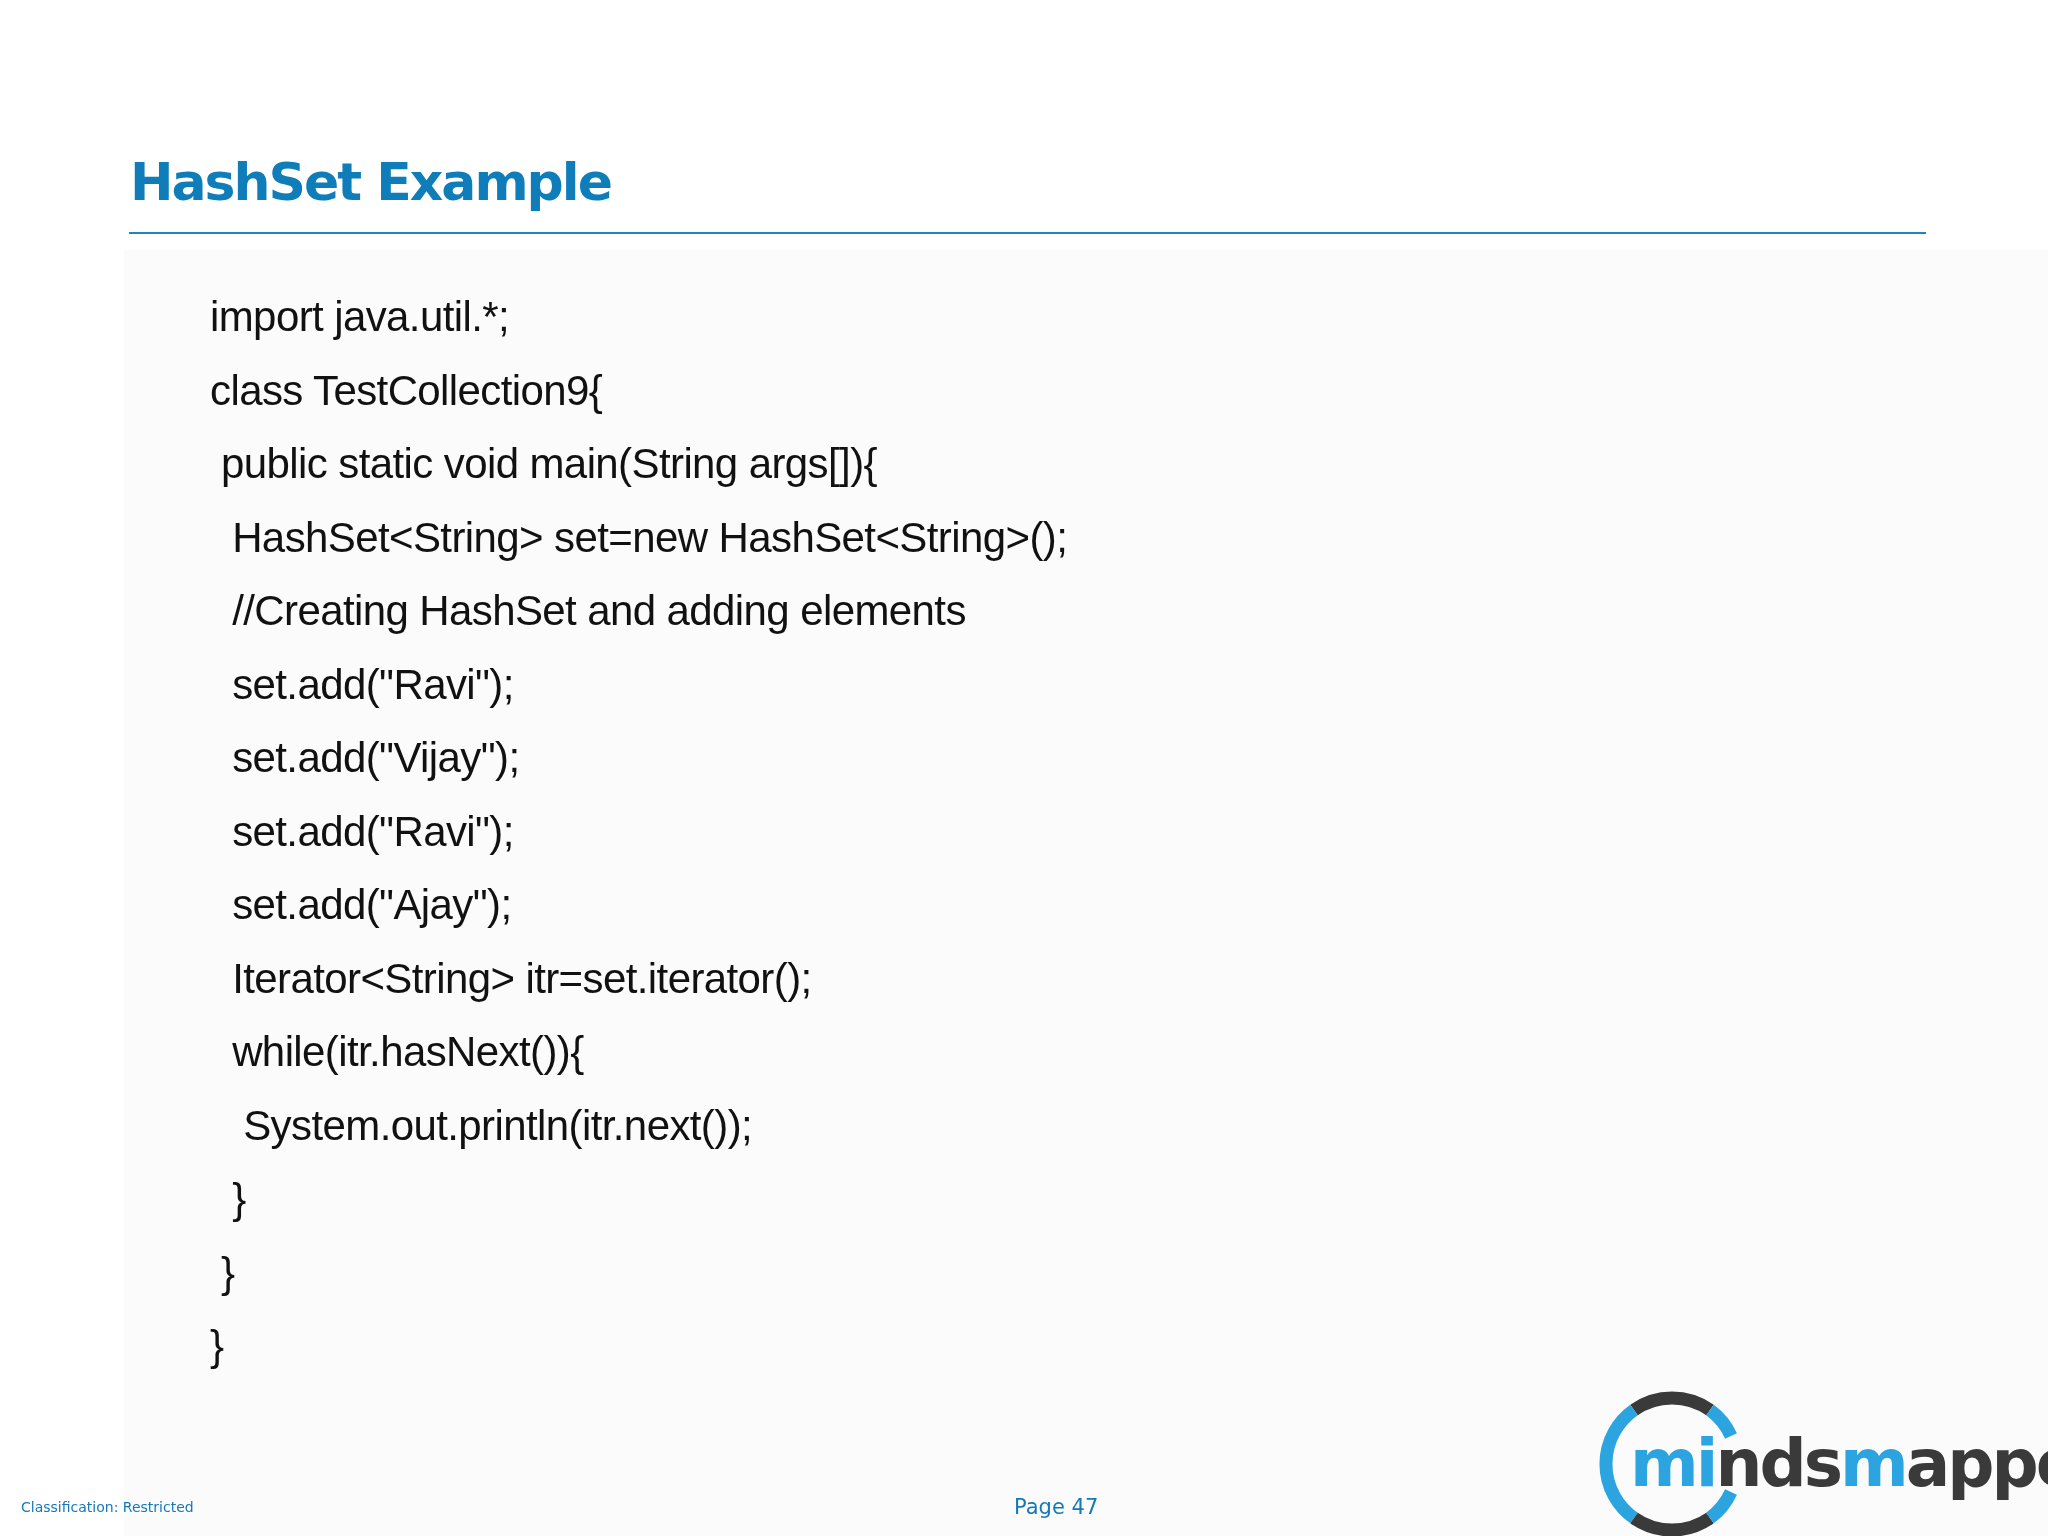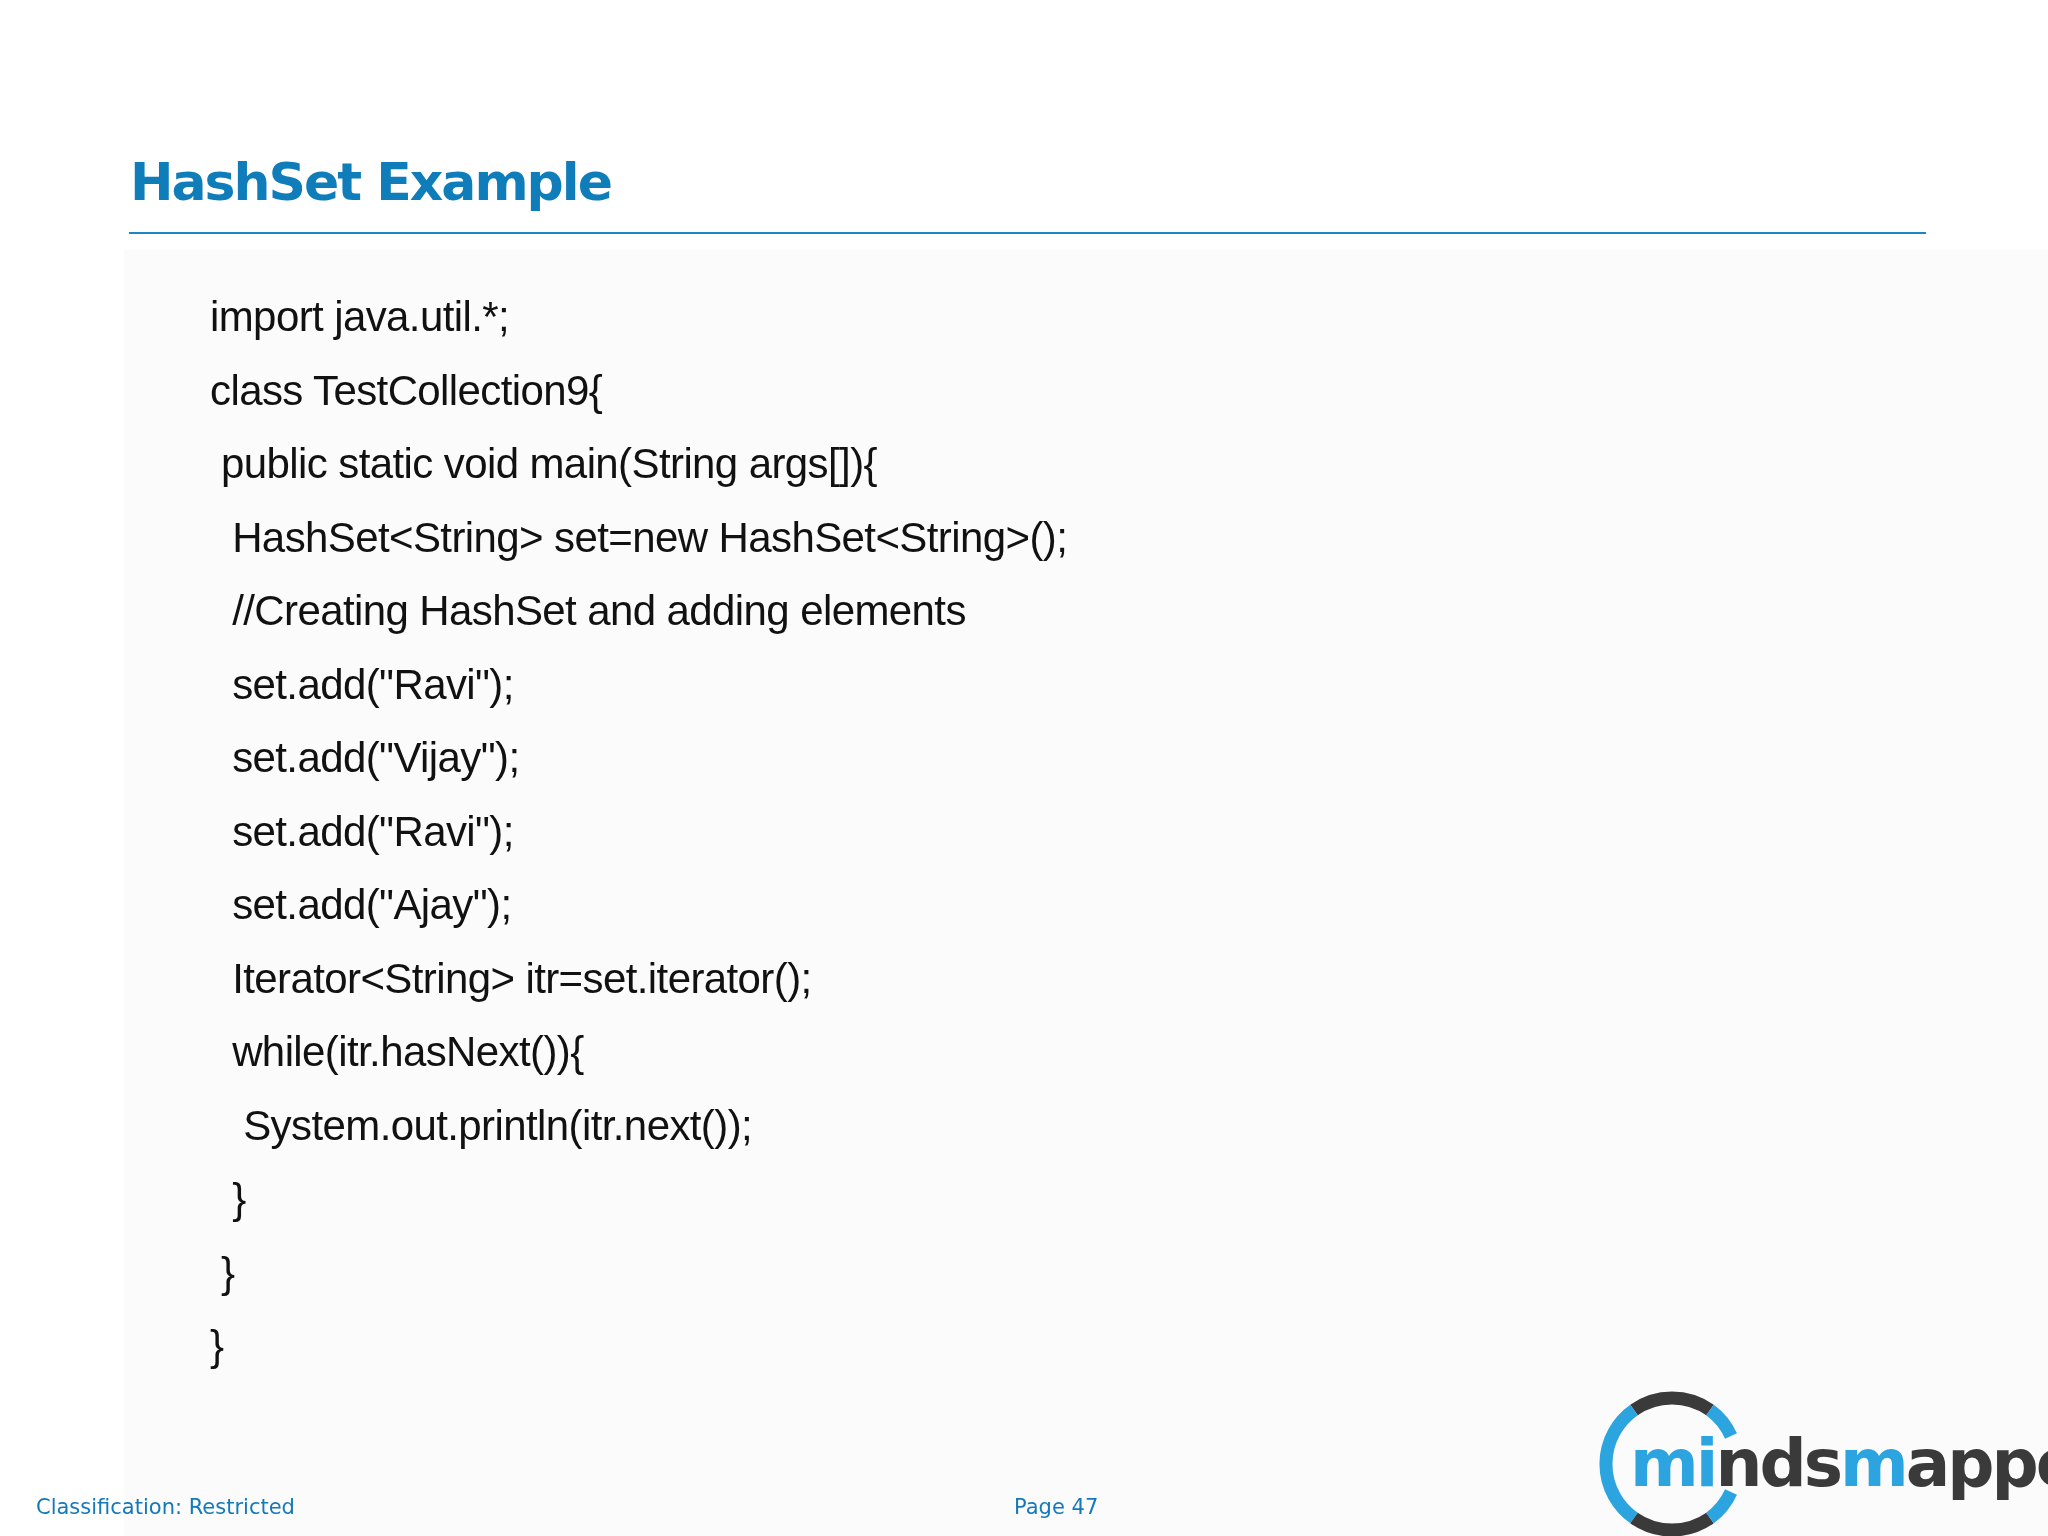--- a/index.html
+++ b/index.html
@@ -55,24 +55,24 @@
       font-family: "Liberation Sans", sans-serif;
       font-size: 42px;
       line-height: 73.5px;
       height: 73.5px;
       color: #111111;
       white-space: pre;
       letter-spacing: -0.6px;
     }
     .footer-class {
       position: absolute;
-      left: 36px;
+      left: 21px;
       top: 1494px;
       font-family: "DejaVu Sans", sans-serif;
-      font-size: 21px;
+      font-size: 14px;
       line-height: 26px;
       color: #1479b8;
       white-space: nowrap;
     }
     .footer-page {
       position: absolute;
       left: 1014px;
       top: 1494px;
       font-family: "DejaVu Sans", sans-serif;
       font-size: 21px;

